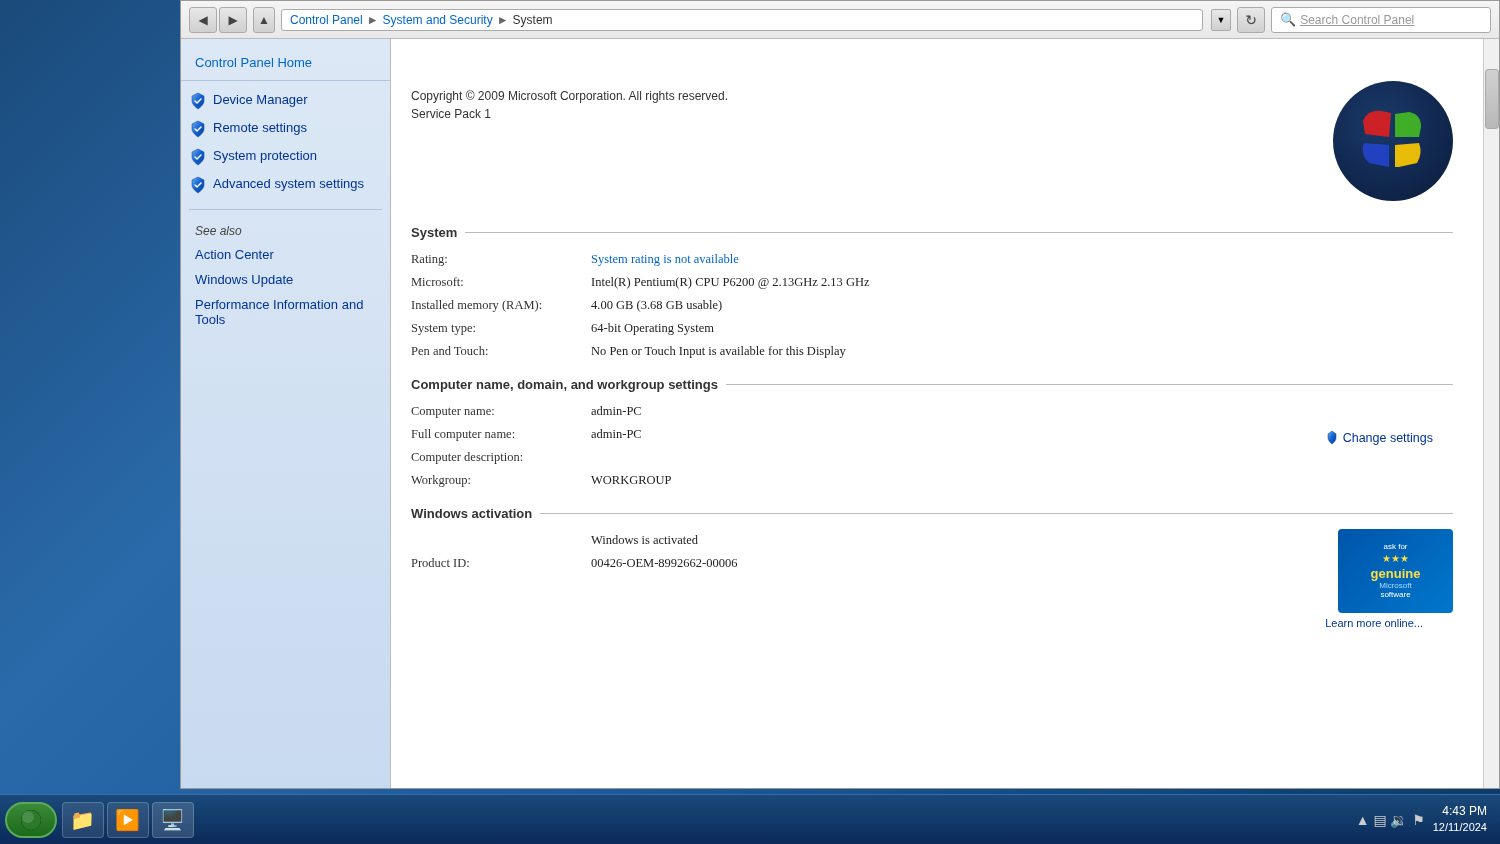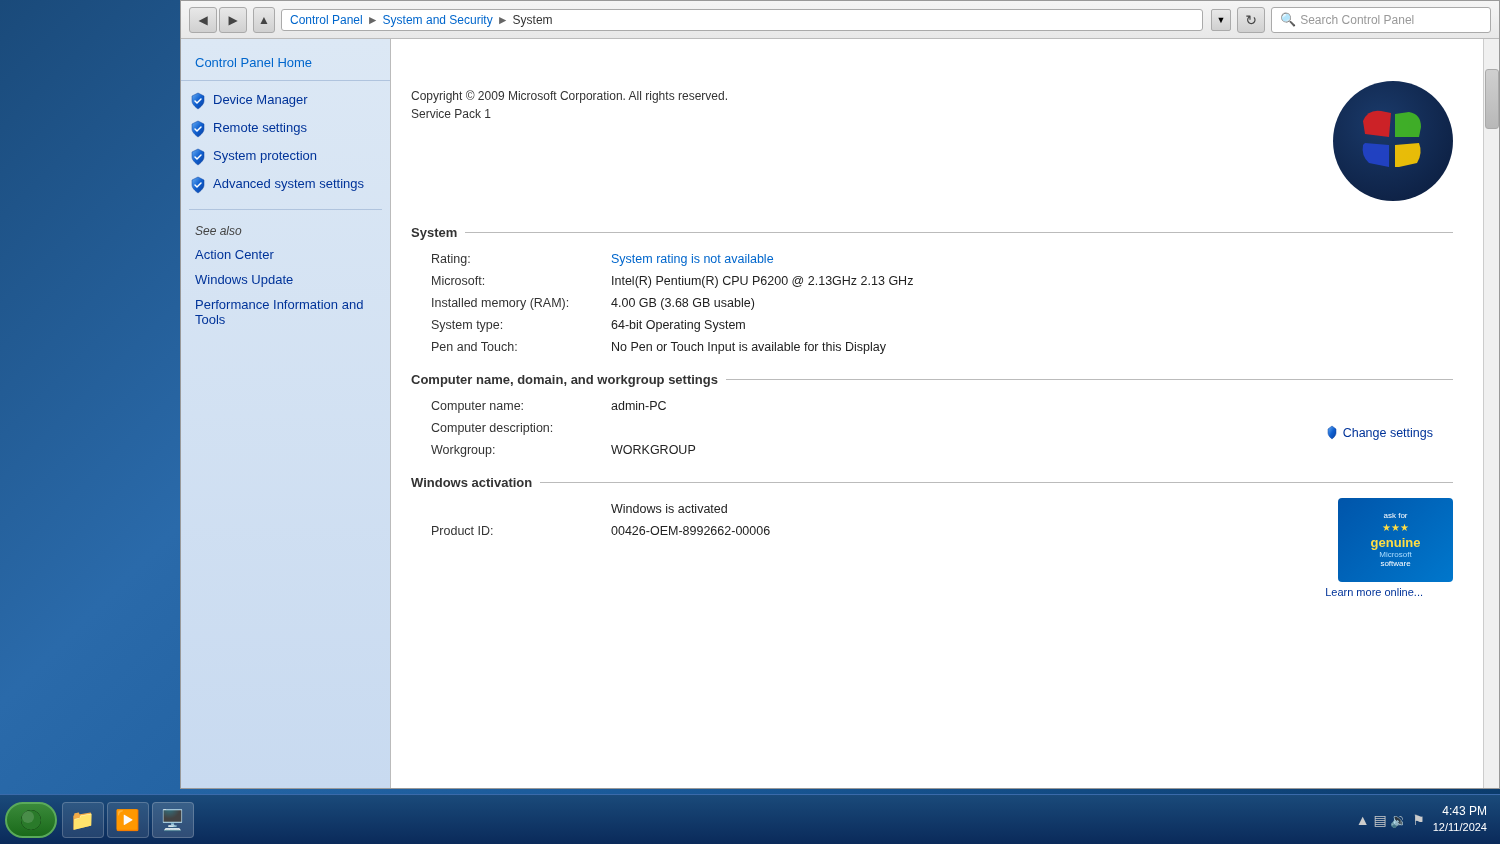--- a/index.html
+++ b/index.html
@@ -283,21 +283,21 @@
     .section-line {
       flex: 1;
       height: 1px;
       background: #bbb;
     }
 
     
     .info-table {
       width: 100%;
       border-collapse: collapse;
-      margin-left: 20px;
+      font-family: Liberation Serif, serif;
     }
 
     .info-row {
       vertical-align: top;
     }
 
     .info-label {
       font-size: 12.5px;
       color: #333;
       padding: 4px 10px 4px 0;
@@ -503,21 +503,21 @@
         <span class="breadcrumb-link">Control Panel</span>
         <span class="breadcrumb-separator">►</span>
         <span class="breadcrumb-link">System and Security</span>
         <span class="breadcrumb-separator">►</span>
         <span class="breadcrumb-current">System</span>
       </div>
       <div class="breadcrumb-dropdown">▼</div>
       <div class="refresh-btn">↻</div>
       <div class="search-bar">
         <span style="color:#888; font-size:13px;">🔍</span>
-        <span style="color:#999; font-size:12px;">Search Control Panel</span>
+        <span style="color:#999; font-size:12px;text-decoration:underline;">Search Control Panel</span>
       </div>
     </div>
 
     <div class="main-content">
 
       <div class="sidebar">
         <a class="sidebar-home">Control Panel Home</a>
 
         <div class="sidebar-nav-item">
           <svg class="shield-svg" viewBox="0 0 18 18">
@@ -628,20 +628,24 @@
             <div class="change-settings-btn">
               <svg width="16" height="16" viewBox="0 0 16 16">
                 <path d="M9,1 L13,4 L13,8 C13,11 9,14 9,14 C9,14 5,11 5,8 L5,4 Z" fill="url(#sg1)" stroke="#0a40a0" stroke-width="0.5"></path>
               </svg>
               <span>Change settings</span>
             </div>
             <table class="info-table">
               <tbody>
                   <tr class="info-row">
                 <td class="info-label">Computer name:</td>
+                <td class="info-value">admin-PC</td>
+              </tr>
+              <tr class="info-row">
+                <td class="info-label">Full computer name:</td>
                 <td class="info-value">admin-PC</td>
               </tr>
               <tr class="info-row">
                 <td class="info-label">Computer description:</td>
                 <td class="info-value"></td>
               </tr>
               <tr class="info-row">
                 <td class="info-label">Workgroup:</td>
                 <td class="info-value">WORKGROUP</td>
               </tr>

